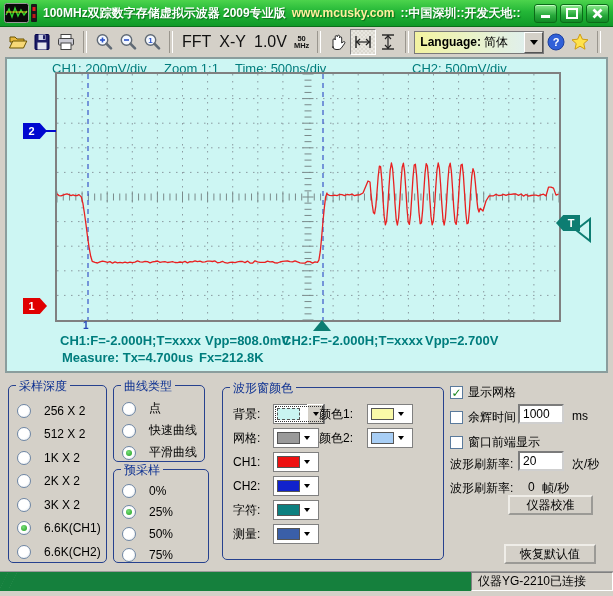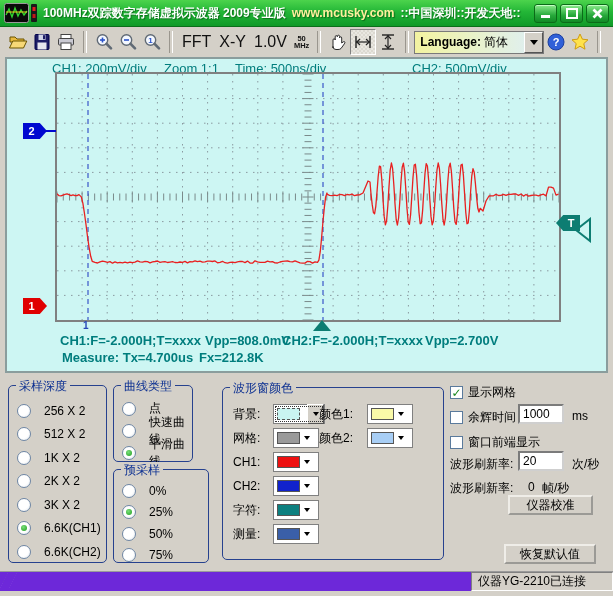--- a/index.html
+++ b/index.html
@@ -73,21 +73,21 @@
 
   .cb{width:13px;height:13px;background:#fff;border:1px solid #5a7a9c;display:inline-flex;align-items:center;justify-content:center;flex:0 0 auto;box-sizing:border-box;}
   .cb .chk{color:#17861c;font-size:12px;font-weight:bold;line-height:10px;}
   .cbrow{position:absolute;display:flex;align-items:center;gap:5px;}
   .tinput{position:absolute;width:46px;height:20px;border:2px inset #cfcfcf;background:#fff;font-size:12px;font-family:inherit;padding:0 0 0 3px;box-sizing:border-box;}
   .unit{position:absolute;font-size:12px;}
   .plabel{position:absolute;font-size:12px;white-space:nowrap;}
   .pbtn{position:absolute;background:#d4d0c8;border:2px outset #efede8;font-size:12px;font-family:inherit;height:20px;text-align:center;padding:0;}
 
   
-  .tabbar{position:absolute;left:0;top:571px;width:613px;height:20px;background:#6d28d9;border-top:1px solid #9a9a9a;display:flex;align-items:flex-start;padding-left:8px;box-sizing:border-box;}
+  .tabbar{position:absolute;left:0;top:571px;width:613px;height:20px;background:#15803d;border-top:1px solid #9a9a9a;display:flex;align-items:flex-start;padding-left:8px;box-sizing:border-box;}
   .tab{position:relative;height:18px;margin-right:-9px;flex:0 0 auto;background:#3c3c3c;clip-path:polygon(9px 0,100% 0,calc(100% - 9px) 100%,0 100%);}
   .tabin{position:absolute;left:1px;right:1px;top:0;bottom:1px;background:#e6e4dc;clip-path:polygon(8.5px 0,100% 0,calc(100% - 8.5px) 100%,0 100%);
     display:flex;align-items:center;justify-content:center;font-size:12px;padding:0 16px;white-space:nowrap;}
   .tab.active .tabin{background:#fff;font-weight:bold;}
   .statuscell{margin-left:auto;width:142px;height:19px;background:#d4d0c8;border:1px solid;border-color:#808080 #fff #fff #808080;
     font-size:12px;display:flex;align-items:center;padding-left:6px;box-sizing:border-box;white-space:nowrap;}
 </style>
 </head>
 <body>
 
@@ -450,21 +450,21 @@
             <span class="radio sel"></span>
             <span>6.6K(CH1)</span>
           </div>
         <div class="opt">
             <span class="radio"></span>
             <span>6.6K(CH2)</span>
           </div>
       </div>
     </div>
 
-    <div class="group" style="left:113px;top:12px;width:80px;height:77px;">
+    <div class="group" style="left:113px;top:12px;width:92px;height:77px;">
       <span class="gtitle">曲线类型</span>
       <div class="optcol" style="left:8px;top:16px;gap:9px;">
         <div class="opt">
             <span class="radio"></span>
             <span>点</span>
           </div>
         <div class="opt">
             <span class="radio"></span>
             <span>快速曲线</span>
           </div>

